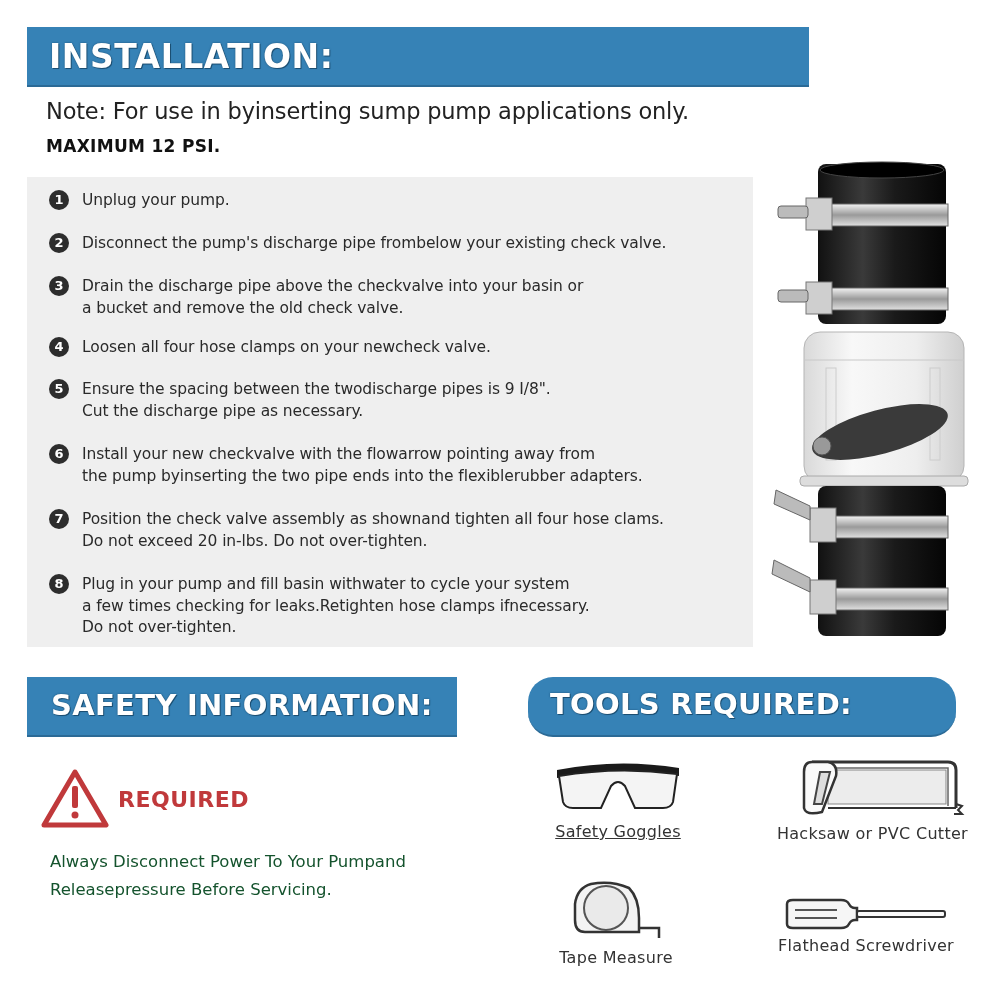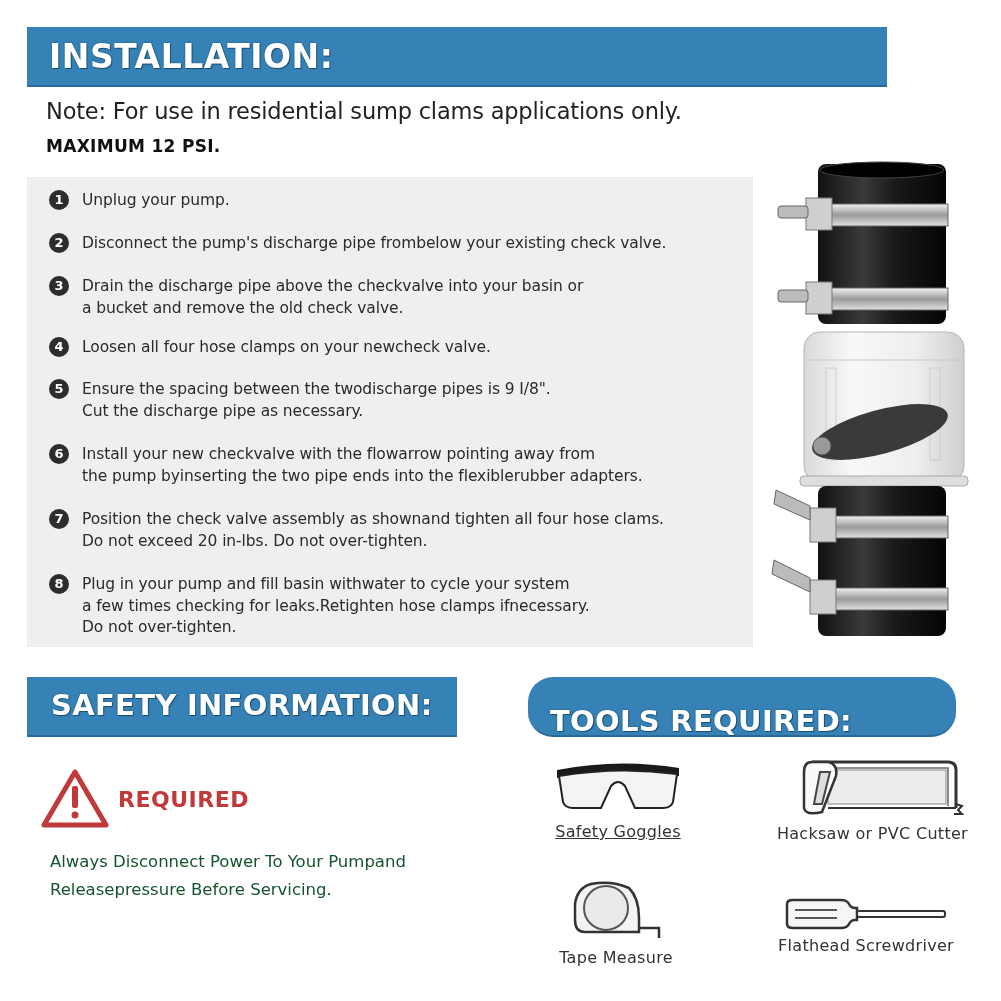--- a/index.html
+++ b/index.html
@@ -1,38 +1,38 @@
 <!DOCTYPE html>
 <html><head>
 <meta charset="utf-8">
 <style>
   html, body { margin:0; padding:0; background:#ffffff; }
   body { width:1001px; height:1001px; position:relative; overflow:hidden; font-family:"DejaVu Sans", sans-serif; color:#222; }
   .banner { position:absolute; background:#3682b6; border-bottom:2px solid #2b6a96; color:#fff; font-family:"DejaVu Sans", sans-serif; font-weight:bold; text-shadow:0 0 2px #1c4f73, 1px 1px 0 #1c4f73; box-sizing:border-box; }
-  #install-banner { left:27px; top:27px; width:860px; height:60px; font-size:33px; padding:10px 0 4px 22px; letter-spacing:0.5px; }
+  #install-banner { left:27px; top:27px; width:782px; height:60px; font-size:33px; padding:10px 0 4px 22px; letter-spacing:0.5px; }
   #safety-banner { left:27px; top:677px; width:430px; height:60px; font-size:29px; padding:11px 0 0 24px; letter-spacing:0.3px; }
-  #tools-banner { left:528px; top:677px; width:428px; height:60px; font-size:29px; padding:27px 0 0 22px; letter-spacing:0.3px;border-radius:25px; }
+  #tools-banner { left:528px; top:677px; width:428px; height:60px; font-size:29px; padding:10px 0 0 22px; letter-spacing:0.3px;border-radius:25px; }
   .note { position:absolute; left:46px; top:98px; font-size:22.5px; color:#222; font-family:"DejaVu Sans", sans-serif; letter-spacing:-0.2px; }
   .maxpsi { position:absolute; left:46px; top:136px; font-size:17px; font-weight:bold; color:#111; letter-spacing:0.3px; }
   .steps-panel { position:absolute; left:27px; top:177px; width:726px; height:470px; background:#efefef; }
   .step { position:absolute; left:22px; display:flex; align-items:flex-start; font-size:15.5px; line-height:21.5px; color:#2a2a2a; letter-spacing:-0.1px; }
   .num { width:20px; height:20px; border-radius:50%; background:#2d2d2d; color:#fff; font-weight:bold; font-size:13px; line-height:20px; text-align:center; margin-right:13px; margin-top:0px; flex:0 0 20px; }
   .steptext { white-space:pre-line; }
   .product { position:absolute; left:770px; top:160px; width:200px; height:480px; }
   .warn-row { position:absolute; left:40px; top:768px; display:flex; align-items:center; }
   .warn-label { color:#c0393b; font-weight:bold; font-size:22px; margin-left:8px; letter-spacing:0.5px; }
   .warn-text { position:absolute; left:50px; top:848px; font-size:16.5px; line-height:28px; color:#14532d; white-space:pre-line; }
   .tool { position:absolute; text-align:center; font-size:16px; color:#333; letter-spacing:0.3px; }
   .tool .lbl { display:block; }
 </style>
 </head>
 <body>
 
 <div id="install-banner" class="banner">INSTALLATION:</div>
-<div class="note">Note: For use in residential sump clams applications only.</div>
+<div class="note">Note: For use in byinserting sump pump applications only.</div>
 <div class="maxpsi">MAXIMUM 12 PSI.</div>
 
 <div class="steps-panel">
   <div class="step" style="top:13px">
     <span class="num">1</span>
     <span class="steptext">Unplug your pump.</span>
   </div>
   <div class="step" style="top:56px">
     <span class="num">2</span>
     <span class="steptext">Disconnect the pump's discharge pipe frombelow your existing check valve.</span>

